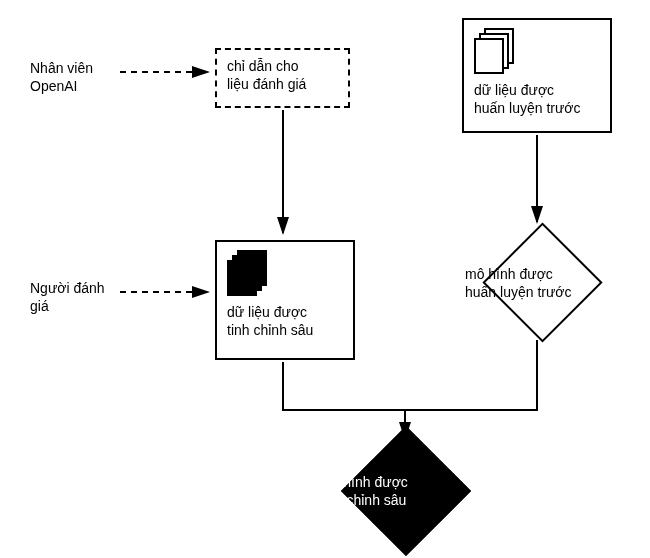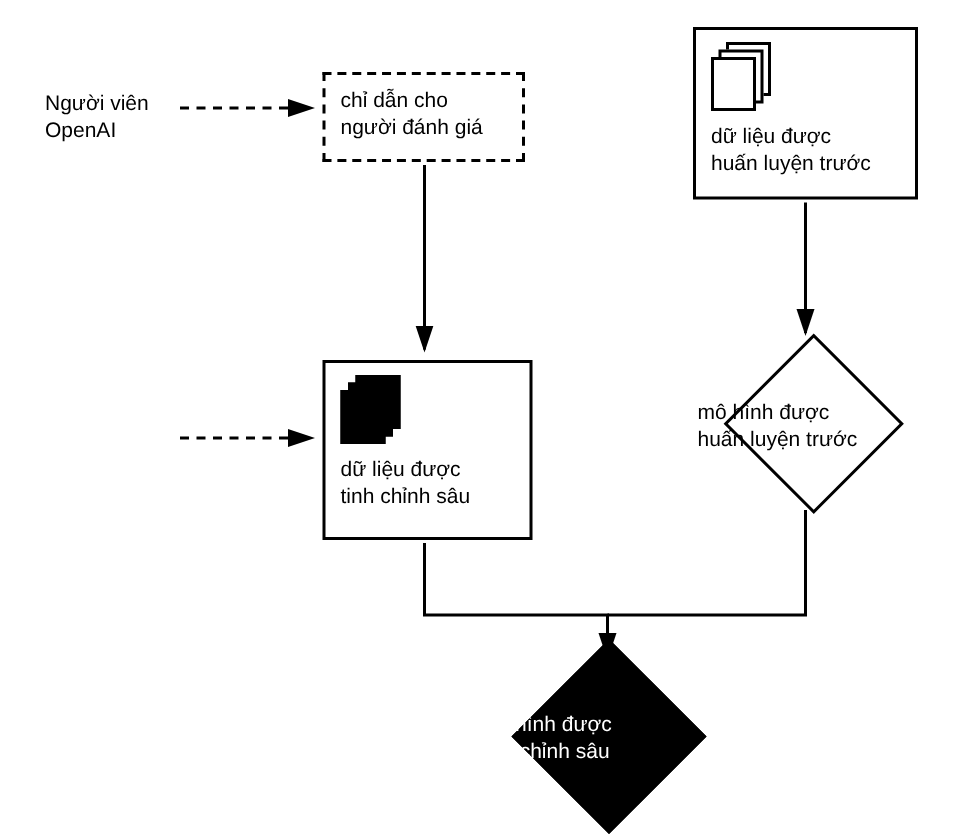--- a/index.html
+++ b/index.html
@@ -83,27 +83,29 @@
     position: absolute;
     left: 0; top: 0;
     width: 650px; height: 558px;
     pointer-events: none;
   }
 </style>
 </head>
 <body>
 <div class="stage">
 
-  <div class="label" style="left:30px; top:60px;">Người viên
+  <div class="label" style="left:30px; top:60px;">Nhân viên
 OpenAI</div>
 
+  <div class="label" style="left:30px; top:280px;">Người đánh
+giá</div>
 
   <div class="box dashed" style="left:215px; top:48px; width:135px; height:60px;">
     <span class="text">chỉ dẫn cho
-người đánh giá</span>
+liệu đánh giá</span>
   </div>
 
   <div class="box" style="left:462px; top:18px; width:150px; height:115px;">
     <div class="docs">
       <div class="sheet s1"></div>
       <div class="sheet s2"></div>
       <div class="sheet s3"></div>
     </div>
     <span class="text">dữ liệu được
 huấn luyện trước</span>

